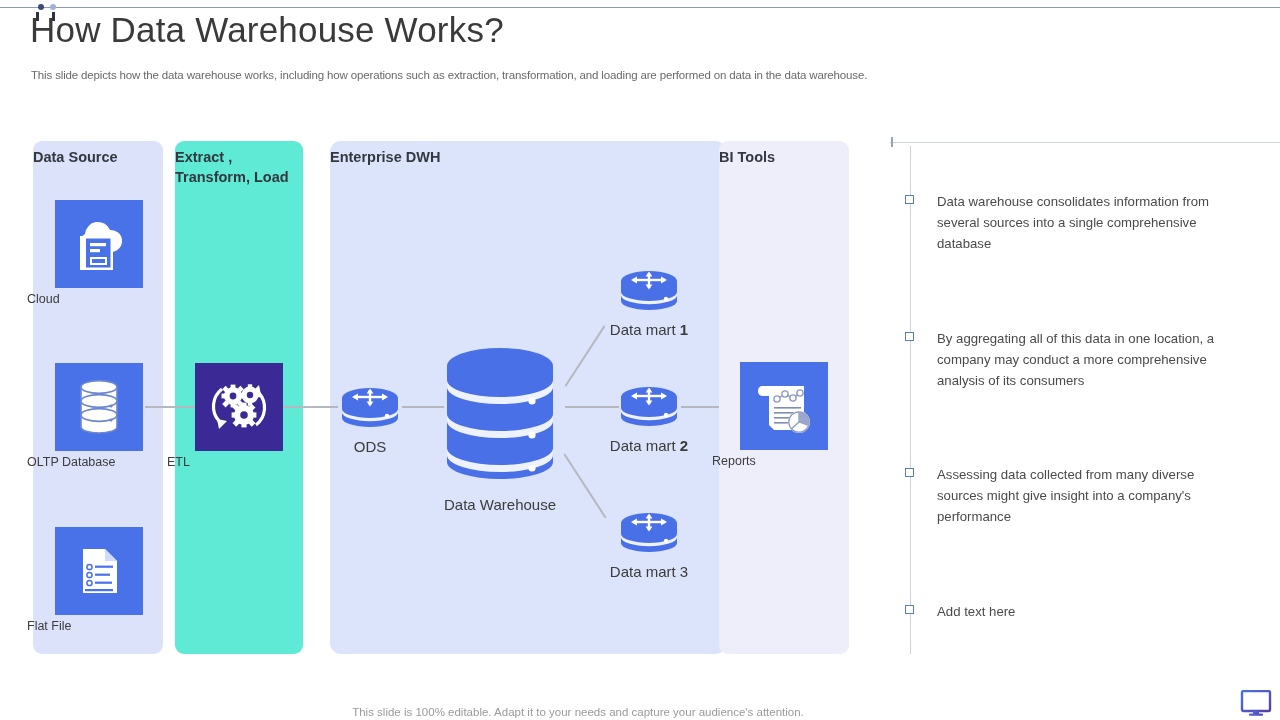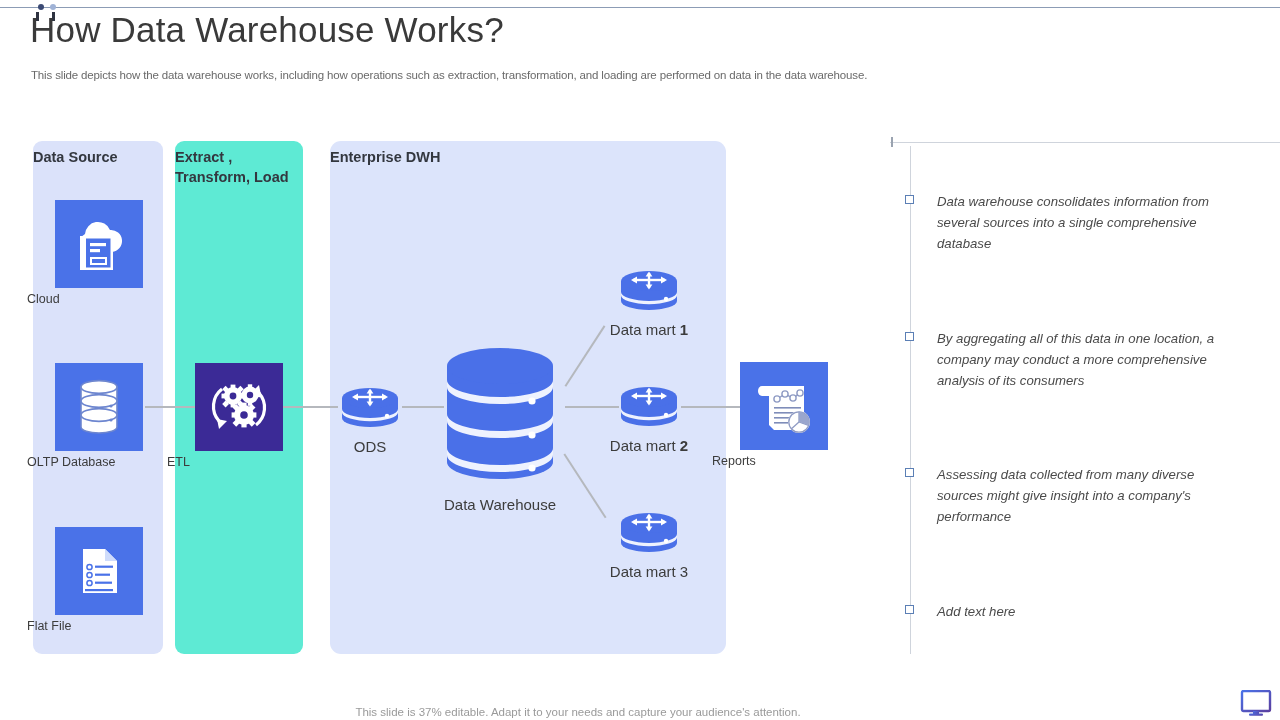--- a/index.html
+++ b/index.html
@@ -104,21 +104,21 @@
     background: #9aa3b0;
   }
   .bullet-row { position: absolute; left: 905px; width: 360px; }
   .bullet-mark {
     position: absolute; left: 0; top: 4px;
     width: 9px; height: 9px; background: #ffffff;
     border: 1.6px solid #5b7fb5;
   }
   .bullet-text {
     position: absolute; left: 32px; width: 300px;
-    font-size: 13.2px; line-height: 21px; color: #4a4a4a; font-style: italic;
+    font-size: 13.2px; line-height: 21px; color: #4a4a4a;
   }
   #b0 { top: 191px; }
   #b1 { top: 328px; }
   #b2 { top: 464px; }
   #b3 { top: 601px; }
 
   
   .footer {
     position: absolute; left: 0; right: 0; top: 706px;
     text-align: center; font-size: 11.5px; color: #9a9a9a;
@@ -338,20 +338,23 @@
   </div>
 
   <div class="hconn" style="left:145px; top:406px; width:50px;"></div>
   <div class="hconn" style="left:283px; top:406px; width:55px;"></div>
   <div class="hconn" style="left:402px; top:406px; width:42px;"></div>
   <div class="hconn" style="left:565px; top:406px; width:54px;"></div>
   <div class="hconn" style="left:681px; top:406px; width:60px;"></div>
   <div class="diag" style="left:584px; top:320px; height:72px; transform:rotate(33deg);"></div>
   <div class="diag" style="left:584px; top:448px; height:76px; transform:rotate(-33deg);"></div>
 
+  <div class="panel" id="panel-bi">
+    <div class="panel-title">BI Tools</div>
+  </div>
 
   <div class="tile" id="tile-report">
     <svg viewBox="0 0 88 88">
       <rect x="0" y="0" width="88" height="88" fill="#4a72e8"></rect>
       <path d="M22 24 h8 v10 h-8 a4 5 0 0 1 0 -10 z" fill="#ffffff"></path>
       <path d="M29 24 h35 v44 H34 l-5 -5 z" fill="#ffffff"></path>
       <g fill="none" stroke="#8f9bc4" stroke-width="1.4">
         <circle cx="37" cy="37" r="3.1"></circle>
         <circle cx="45" cy="32" r="3.1"></circle>
         <circle cx="53" cy="36" r="3.1"></circle>
@@ -392,21 +395,21 @@
   </div>
   <div class="bullet-row" id="b2">
     <div class="bullet-mark"></div>
     <div class="bullet-text">Assessing data collected from many diverse sources might give insight into a company's performance</div>
   </div>
   <div class="bullet-row" id="b3">
     <div class="bullet-mark"></div>
     <div class="bullet-text">Add text here</div>
   </div>
 
-  <div class="footer">This slide is 37% editable. Adapt it to your needs and capture your audience's attention.</div>
+  <div class="footer">This slide is 100% editable. Adapt it to your needs and capture your audience's attention.</div>
 
   <div class="monitor-icon">
     <svg width="32" height="26" viewBox="0 0 32 26">
       <defs>
         <linearGradient id="mg" x1="0" y1="0" x2="1" y2="1">
           <stop offset="0" stop-color="#4a72e8"></stop>
           <stop offset="1" stop-color="#5a3fa0"></stop>
         </linearGradient>
       </defs>
       <rect x="2" y="1" width="28" height="20" rx="1.5" fill="none" stroke="url(#mg)" stroke-width="2.4"></rect>

